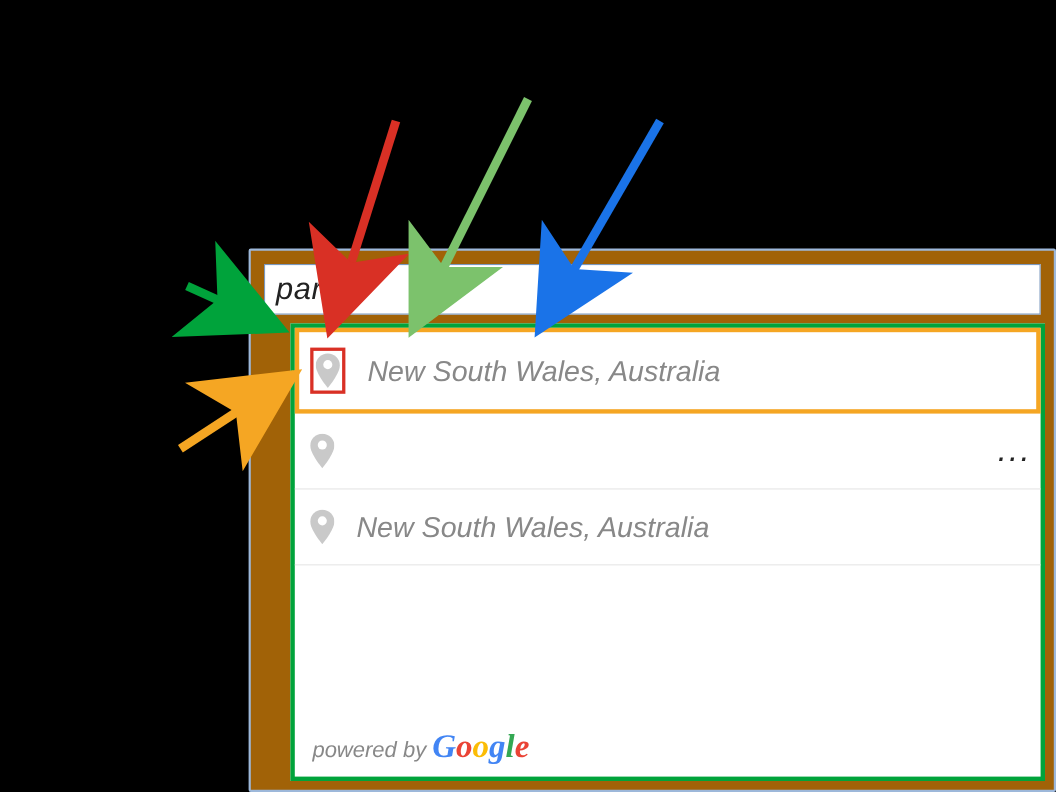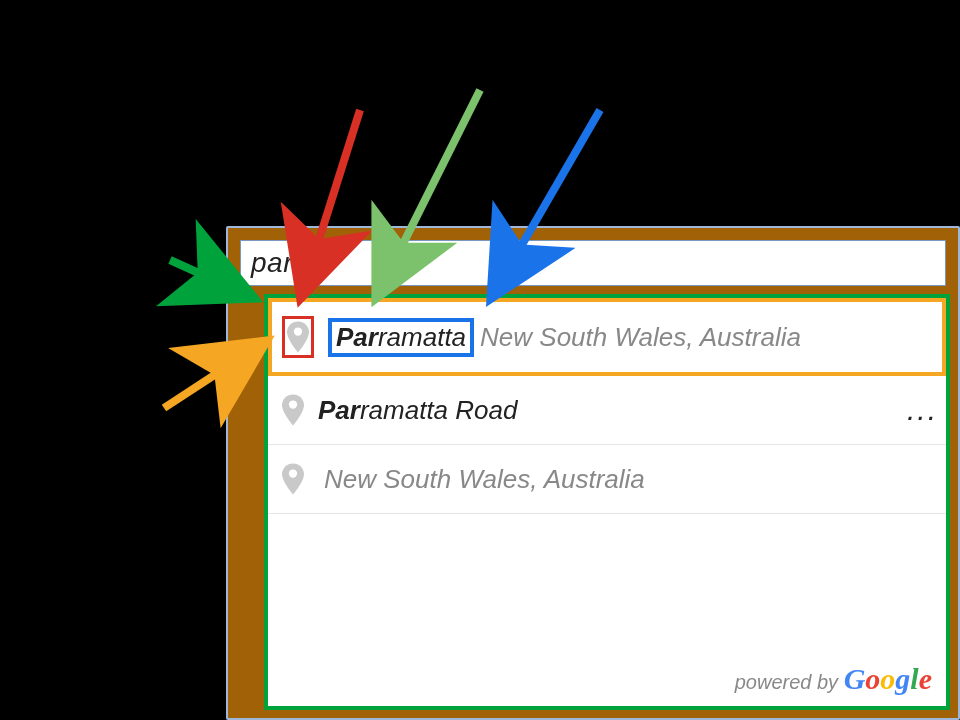--- a/index.html
+++ b/index.html
@@ -84,22 +84,22 @@
   }
   .item .match { color:#222; font-weight:bold; }
   .item .rest { color:#222; }
   .item .secondary { color:#888; font-weight:normal; margin-left:6px;text-align:right; }
   .overflow-dots {
     position:absolute; right:8px; top:50%; transform:translateY(-50%);
     background:#fff; padding-left:6px; color:#222; font-size:30px; letter-spacing:2px;
   }
   .powered {
     margin-top:auto;
-    text-align: right;
-    padding: 10px 14px 10px 4px;
+    text-align: left;
+    padding: 10px 14px 10px 16px;
     font-size: 20px;
     color:#888;
   }
   .glogo { font-family: "Times New Roman", serif; font-size:30px; font-weight:bold; }
   .g-b { color:#4285F4; }
   .g-r { color:#EA4335; }
   .g-y { color:#FBBC05; }
   .g-g { color:#34A853; }
   
   .pin {
@@ -126,39 +126,33 @@
 
     <div class="item first">
       <span class="icon-wrap">
         <span class="pin">
           <svg viewBox="0 0 24 34" width="22" height="32">
             <path d="M12 0C5.4 0 0 5.2 0 11.6 0 20 12 34 12 34s12-14 12-22.4C24 5.2 18.6 0 12 0z" fill="#c9c9c9"></path>
             <circle cx="12" cy="11" r="4.5" fill="#fff"></circle>
           </svg>
         </span>
       </span>
-      <span class="name-wrap">
-        <span class="match">Par</span><span class="rest">ramatta</span>
-      </span>
       <span class="secondary">New South Wales, Australia</span>
     </div>
 
 
     <div class="item">
       <span class="icon-wrap">
         <span class="pin">
           <svg viewBox="0 0 24 34" width="22" height="32">
             <path d="M12 0C5.4 0 0 5.2 0 11.6 0 20 12 34 12 34s12-14 12-22.4C24 5.2 18.6 0 12 0z" fill="#c9c9c9"></path>
             <circle cx="12" cy="11" r="4.5" fill="#fff"></circle>
           </svg>
         </span>
       </span>
-      <span>
-        <span class="match">Par</span><span class="rest">ramatta Road</span>
-      </span>
       <span class="overflow-dots">...</span>
     </div>
 
     <div class="item">
       <span class="icon-wrap">
         <span class="pin">
           <svg viewBox="0 0 24 34" width="22" height="32">
             <path d="M12 0C5.4 0 0 5.2 0 11.6 0 20 12 34 12 34s12-14 12-22.4C24 5.2 18.6 0 12 0z" fill="#c9c9c9"></path>
             <circle cx="12" cy="11" r="4.5" fill="#fff"></circle>
           </svg>

